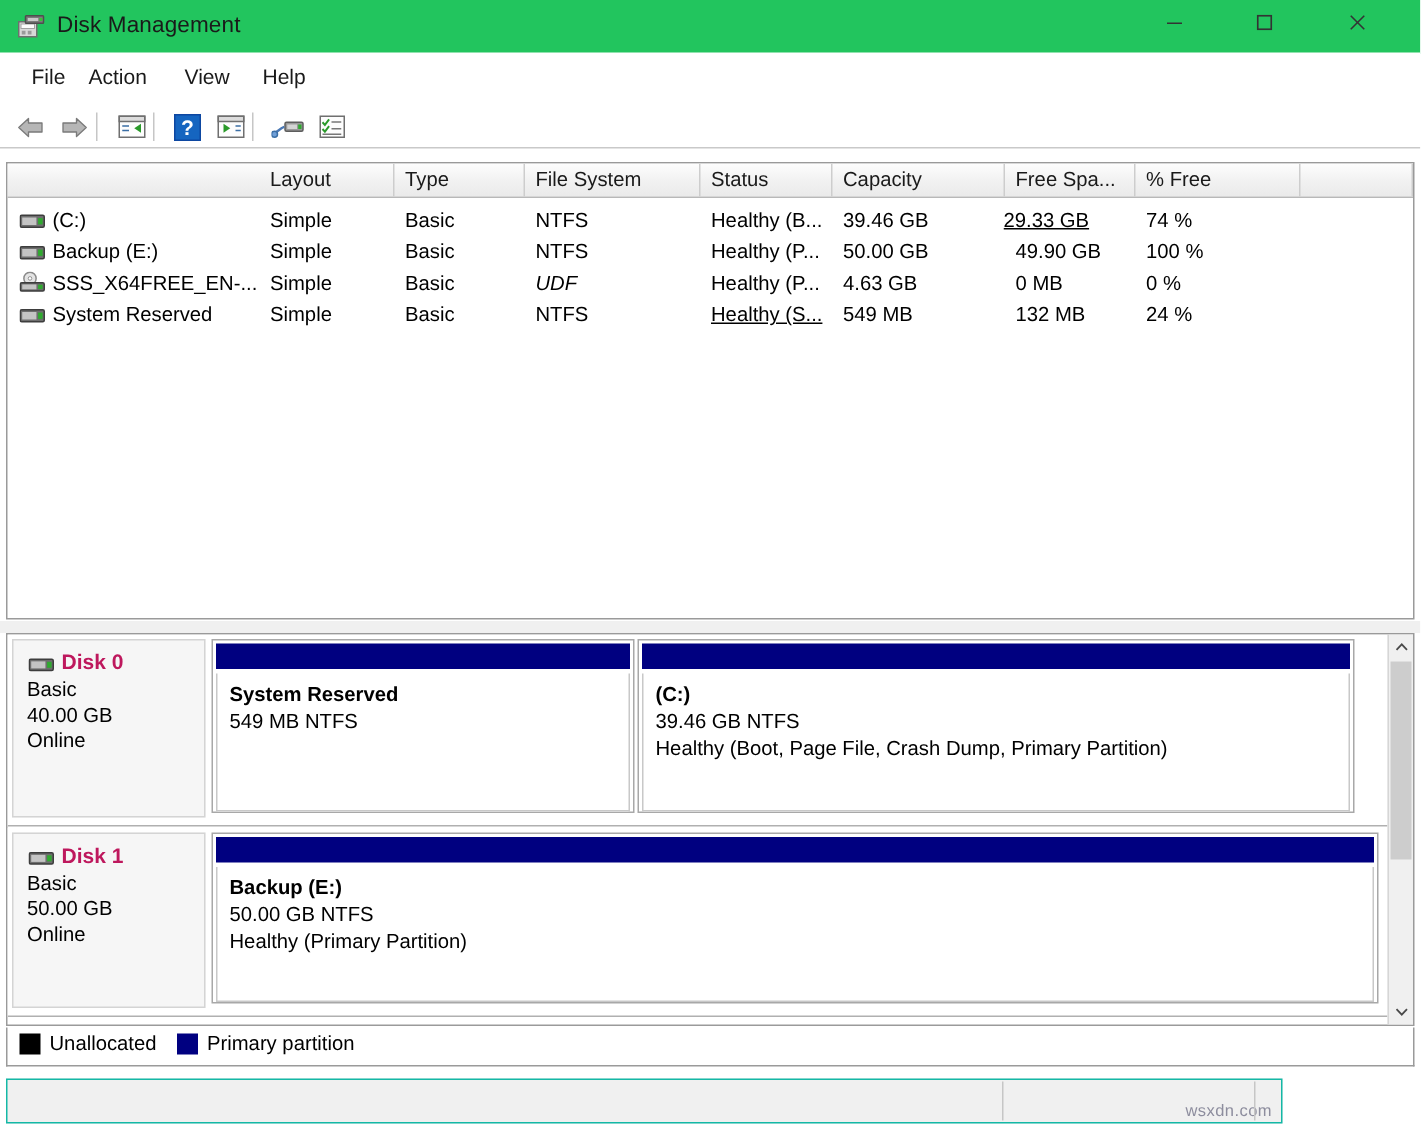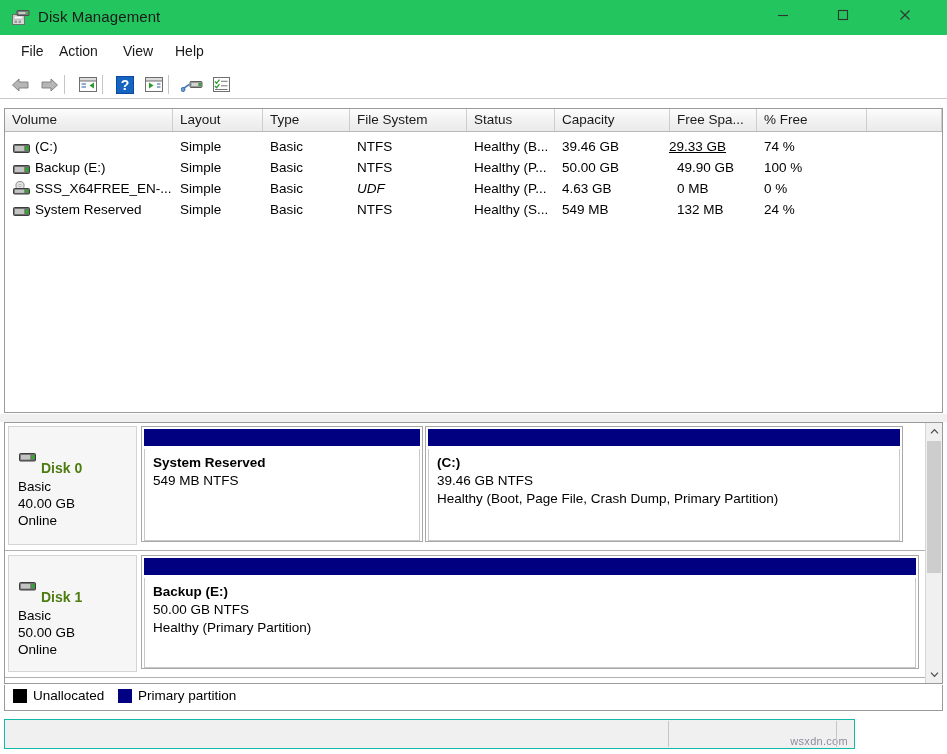--- a/index.html
+++ b/index.html
@@ -186,21 +186,21 @@
   }
   .disk-title-wrap {
     display: flex; align-items: center;
     margin-bottom: 2px;
   }
   .disk-icon {
     width: 17px; height: 11px;
     margin-right: 5px; margin-left: 1px;
   }
   .disk-title {
-    font-size: 14px; font-weight: bold; color: #4d7c0f; margin-top: 27px;
+    font-size: 14px; font-weight: bold; color: #be185d;
   }
   .disk-meta {
     font-size: 13.5px; color: #000; line-height: 17px;
   }
   .partwrap {
     position: absolute;
     box-sizing: border-box;
     background: #ffffff;
     border: 1px solid #a8a8a8;
     padding: 2px;
@@ -404,21 +404,20 @@
         <line x1="9" y1="5.3" x2="15.5" y2="5.3" stroke="#777" stroke-width="1"></line>
         <path d="M3 10 L4.6 11.8 L7.4 8.1" stroke="#2a9a2a" stroke-width="1.3" fill="none"></path>
         <line x1="9" y1="9.8" x2="15.5" y2="9.8" stroke="#777" stroke-width="1"></line>
         <line x1="3" y1="13.5" x2="15.5" y2="13.5" stroke="#777" stroke-width="1"></line>
       </svg>
     </div>
   </div>
 
   <div class="volpane">
     <div class="colheader" id="colheader">
-        <div class="colhead" style="left: 0px; width: 168px;">Volume</div>
         <div class="colhead" style="left: 168px; width: 90px;">Layout</div>
         <div class="colhead" style="left: 258px; width: 87px;">Type</div>
         <div class="colhead" style="left: 345px; width: 117px;">File System</div>
         <div class="colhead" style="left: 462px; width: 88px;">Status</div>
         <div class="colhead" style="left: 550px; width: 115px;">Capacity</div>
         <div class="colhead" style="left: 665px; width: 87px;">Free Spa...</div>
         <div class="colhead" style="left: 752px; width: 110px;">% Free</div>
         <div class="colhead" style="left: 862px; width: 75px;"></div>
       </div>
     <div id="volrows">
@@ -472,21 +471,21 @@
         <div class="vrow" style="top: 90px;">
           <span class="vol-icon"><svg width="17" height="12" viewBox="0 0 17 12">
               <rect x="0.5" y="1.5" width="16" height="8" rx="1" fill="#6e6e6e" stroke="#3d3d3d"></rect>
               <rect x="1.8" y="3" width="9.5" height="5" fill="#c4c4c4"></rect>
               <rect x="12.4" y="3.4" width="3" height="4.2" fill="#2faa2f"></rect>
             </svg></span>
           <div class="vcell" style="left: 30px; width: 138px;">System Reserved</div>
           <div class="vcell" style="left: 175px; width: 83px;">Simple</div>
           <div class="vcell" style="left: 265px; width: 80px;">Basic</div>
           <div class="vcell" style="left: 352px; width: 110px;">NTFS</div>
-          <div class="vcell" style="left: 469px; width: 81px;">Healthy (S...</div>
+          <div class="vcell" style="left: 469px; width: 81px; text-decoration: underline;">Healthy (S...</div>
           <div class="vcell" style="left: 557px; width: 108px;">549 MB</div>
           <div class="vcell" style="left: 672px; width: 80px;">132 MB</div>
           <div class="vcell" style="left: 759px; width: 103px;">24 %</div>
         </div>
       </div>
   </div>
 
   <div class="splitter"></div>
 
   <div class="gfxpane">

